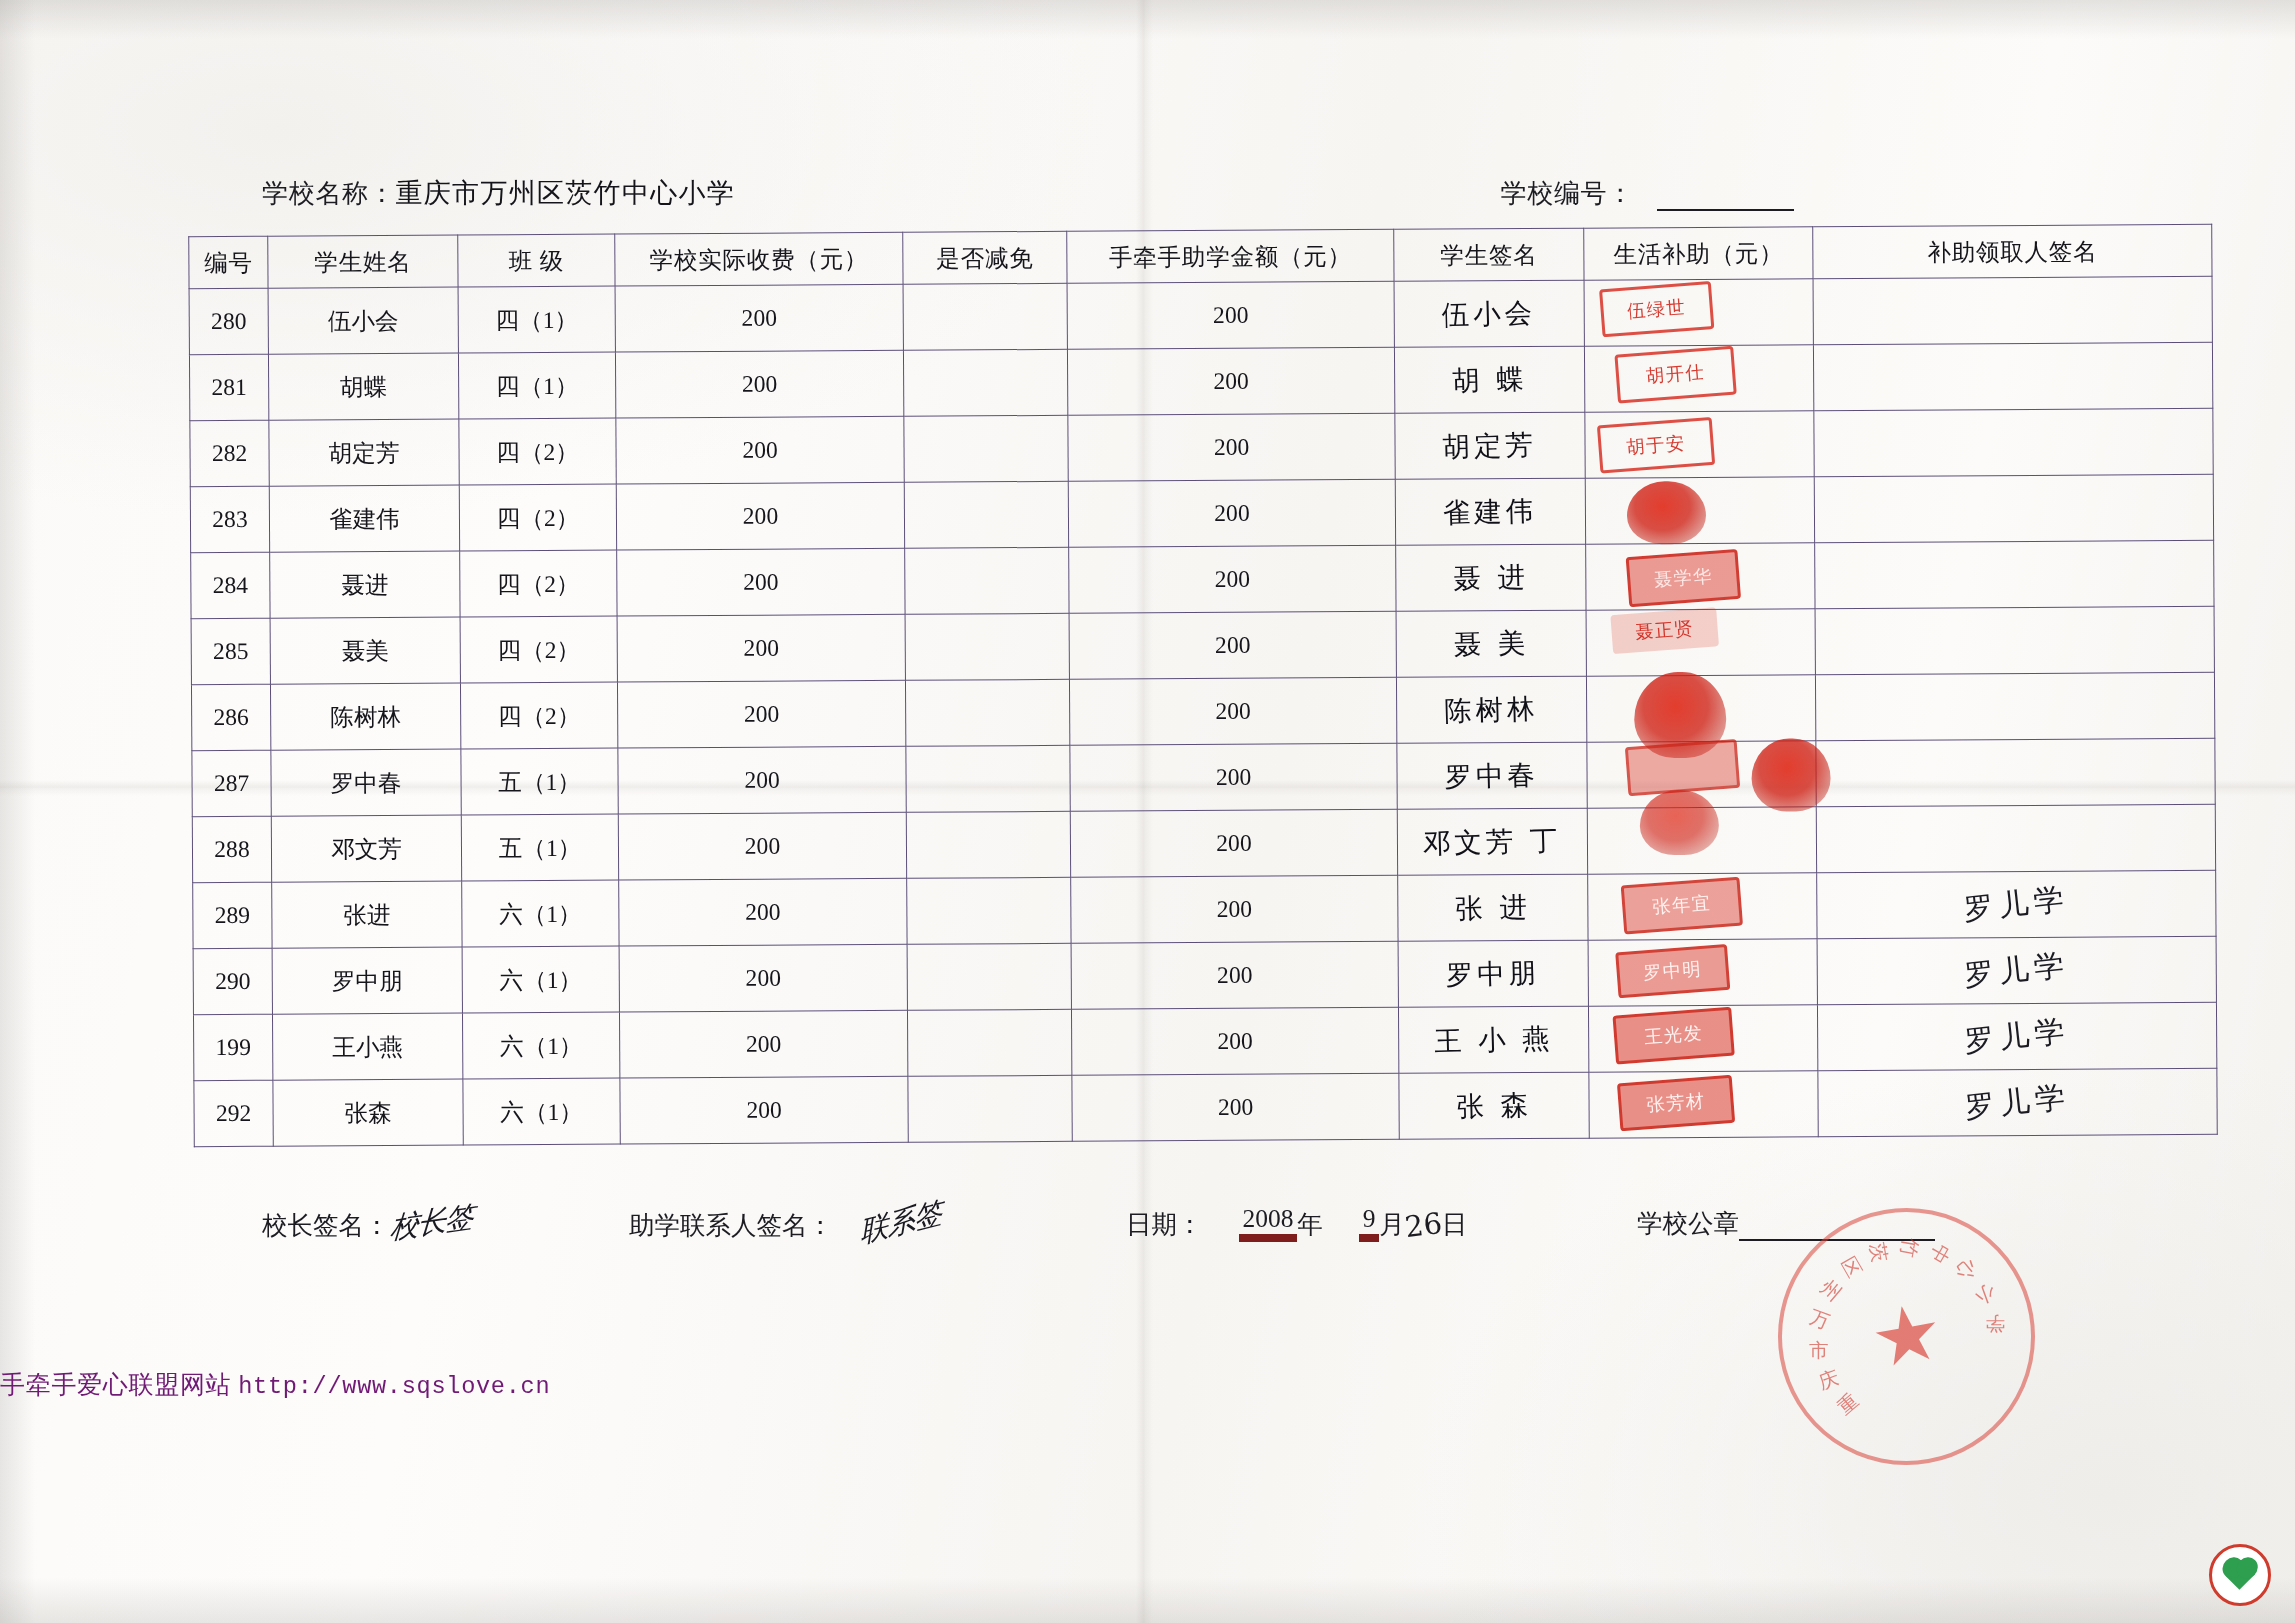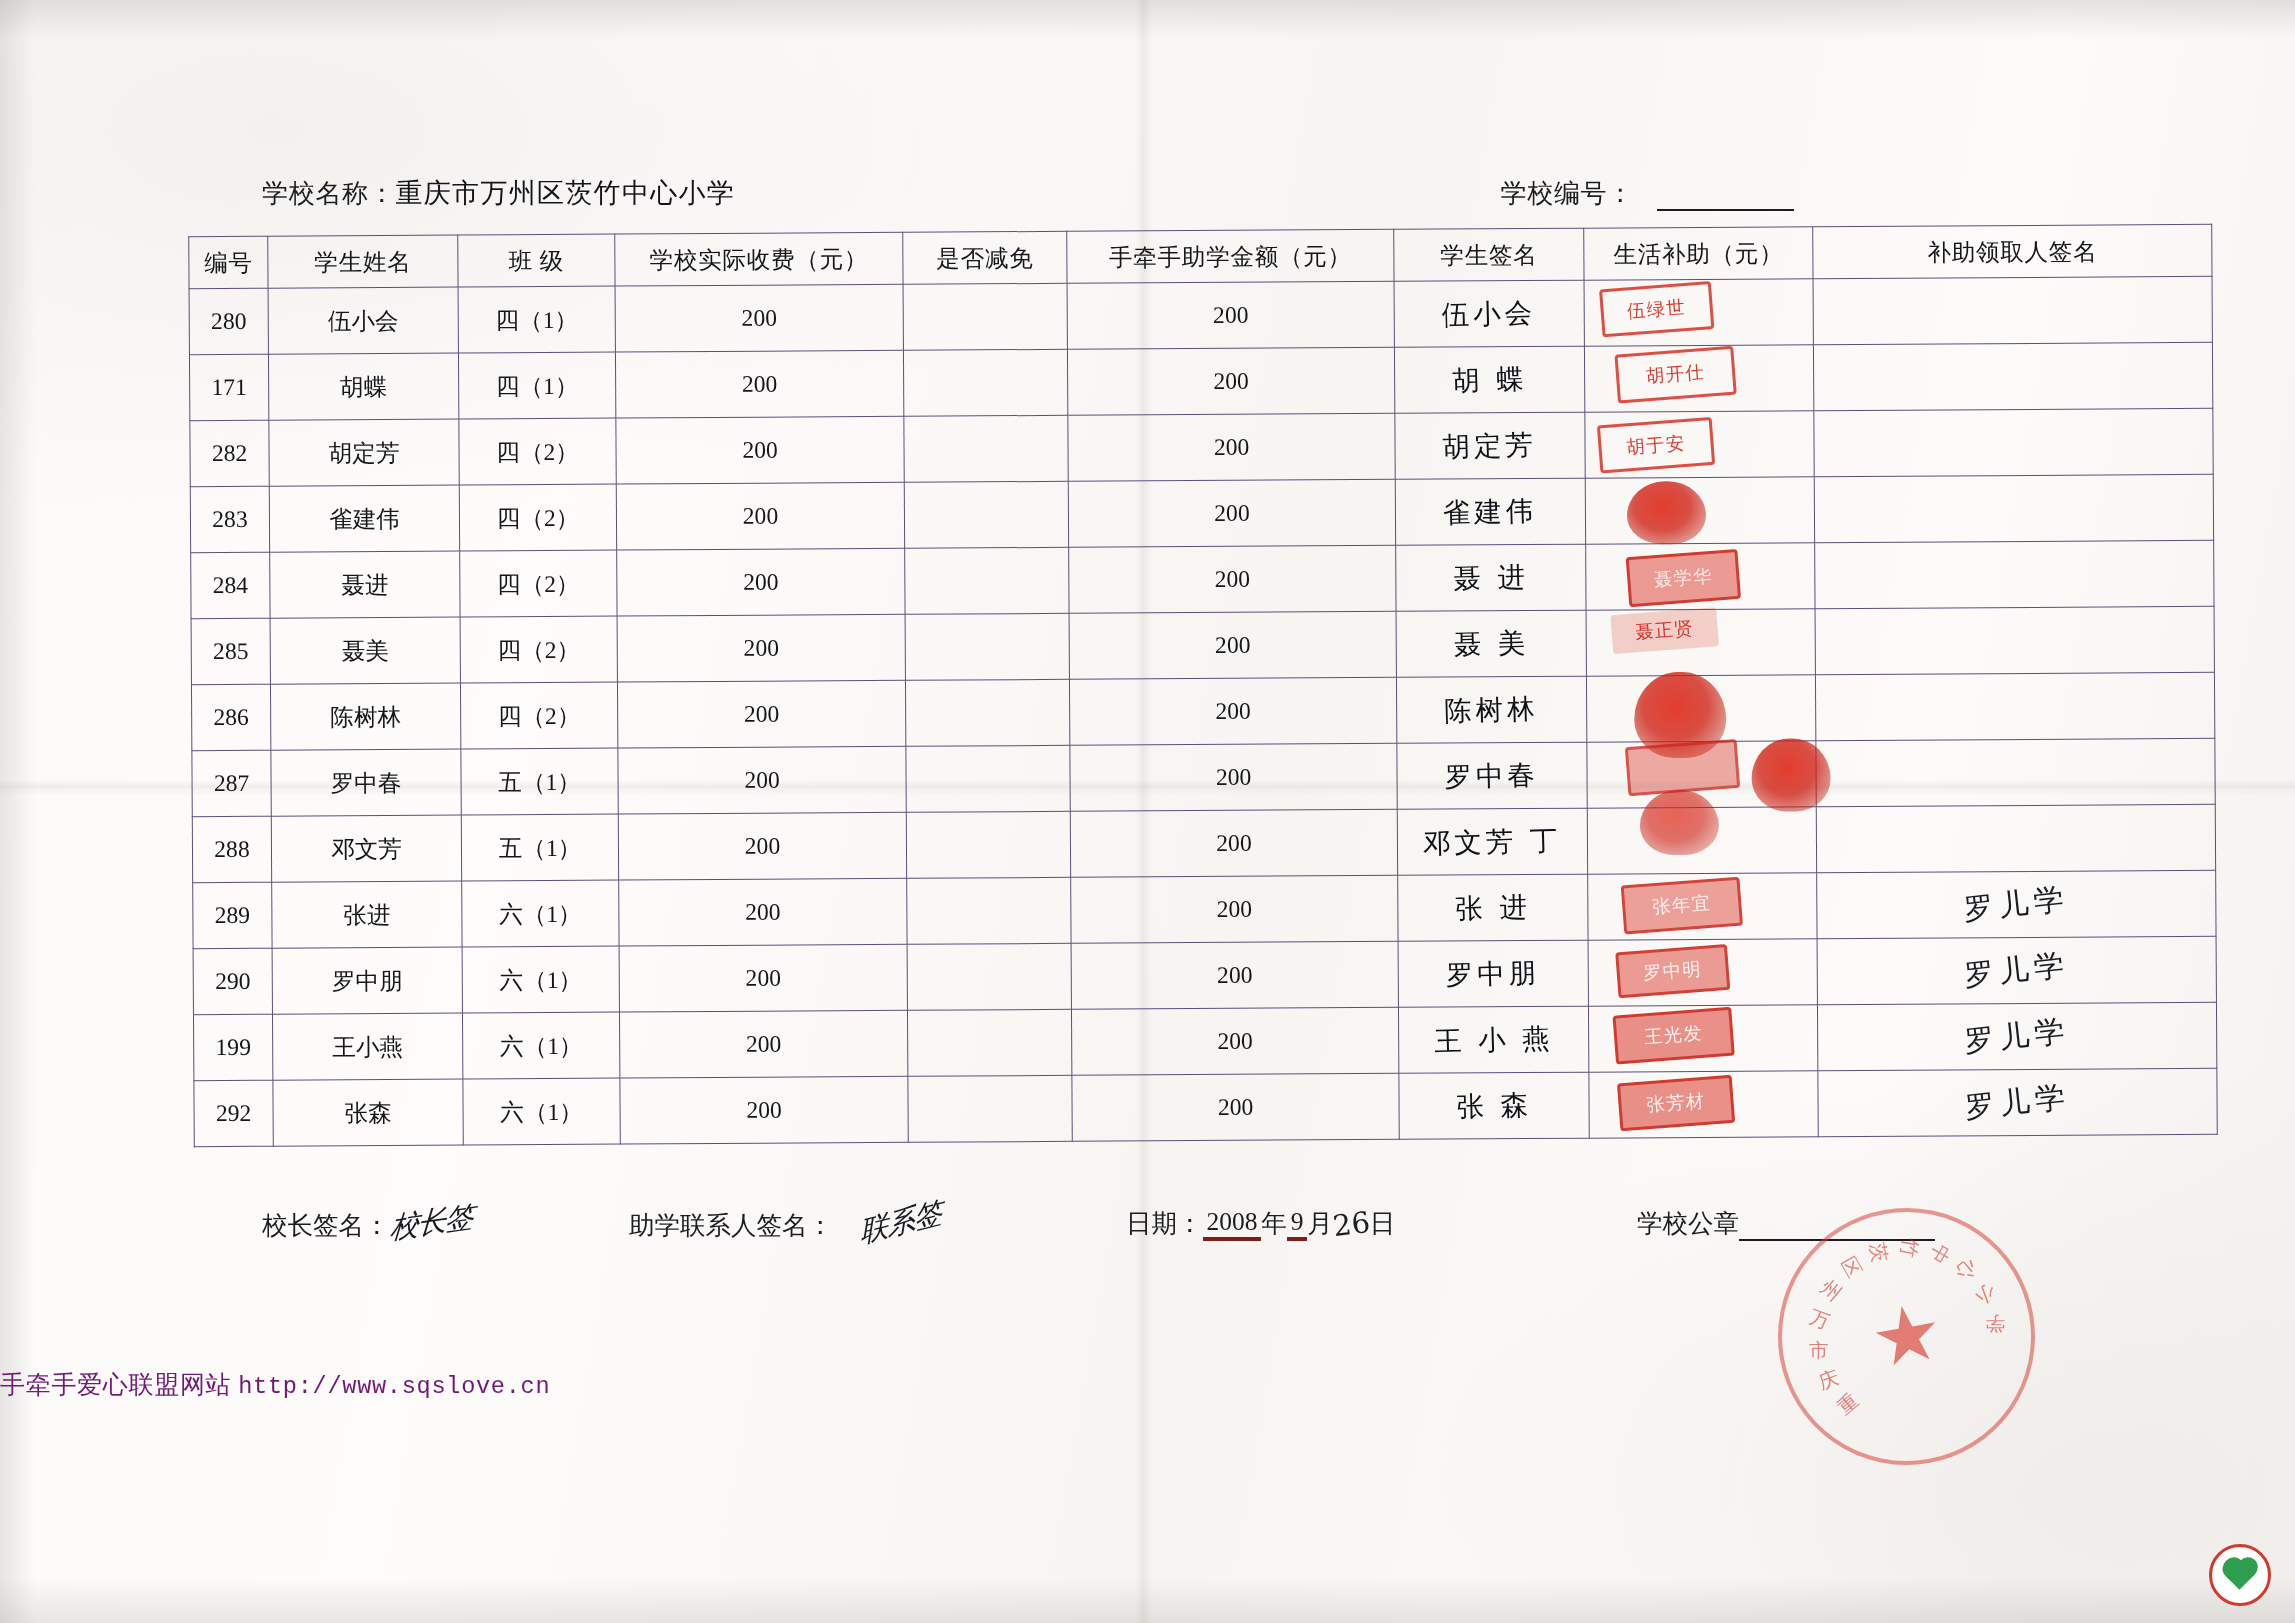--- a/index.html
+++ b/index.html
@@ -175,21 +175,21 @@
   #footer .seg { display: flex; align-items: flex-end; white-space: nowrap; }
   .sig-scrawl {
     font-family: "DejaVu Sans", sans-serif;
     font-style: italic;
     font-size: 29px;
     color: #1a1a22;
     transform: rotate(-8deg) skewX(-12deg);
     display: inline-block;
     letter-spacing: -1.3px;
   }
-  .uline { border-bottom: 4px solid #7f1d1d; display:inline-block; padding: 0 3.9px; }
+  .uline { border-bottom: 8px solid #7f1d1d; display:inline-block; padding: 0 3.9px; margin-left: 36px; }
   .date-num { font-family: "Liberation Serif", serif; }
   .hand-day {
     font-family: "DejaVu Serif", serif;
     font-size: 29px;
     transform: rotate(-7deg);
     display: inline-block;
   }
 
   
   #official-seal {
@@ -322,21 +322,21 @@
         <td>200</td>
         <td class="reduce-cell"></td>
         <td>200</td>
         <td class="sig-cell"><span class="hw">伍小会</span></td>
         <td class="subsidy-cell">
             <span class="stamp" style="left:15.7px; top:5.2px; width:98px; height:37px;">伍绿世</span>
           </td>
         <td class="receiver-cell"></td>
       </tr>
       <tr>
-        <td>171</td>
+        <td>281</td>
         <td class="name-cell">胡蝶</td>
         <td>四（1）</td>
         <td>200</td>
         <td class="reduce-cell"></td>
         <td>200</td>
         <td class="sig-cell"><span class="hw">胡  蝶</span></td>
         <td class="subsidy-cell">
             <span class="stamp" style="left:31px; top:3.9px; width:105px; height:38px;">胡开仕</span>
           </td>
         <td class="receiver-cell"></td>

